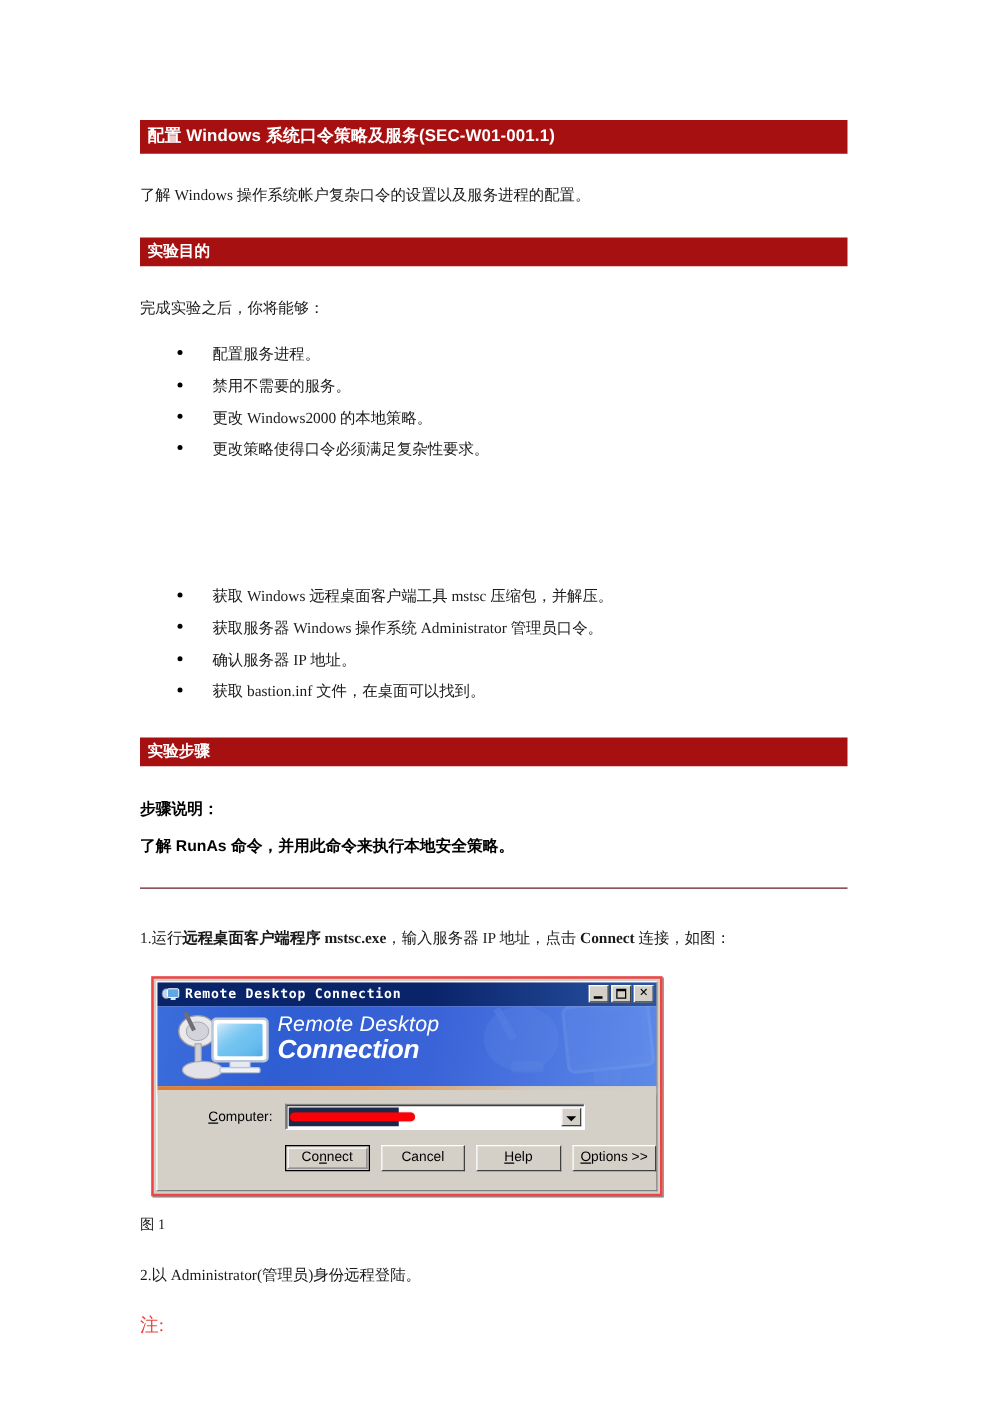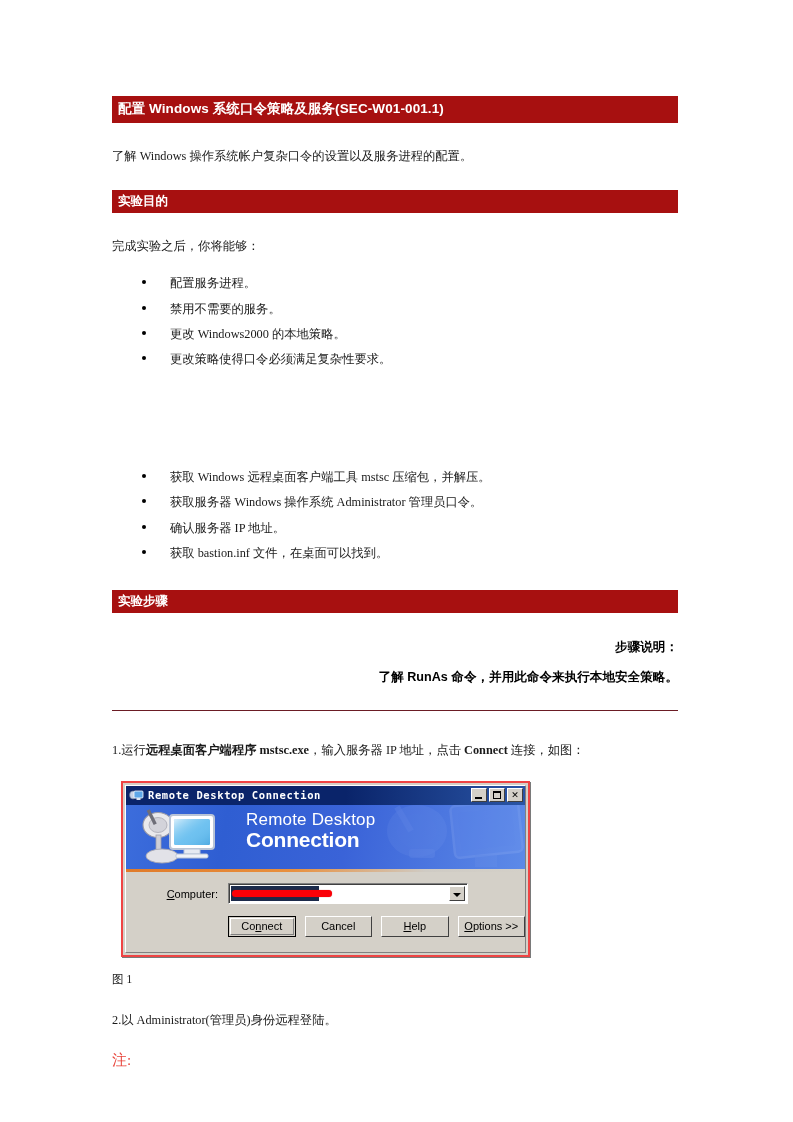--- a/index.html
+++ b/index.html
@@ -88,21 +88,20 @@
     font-size: 16px;
     color: #000;
     line-height: 1.3;
   }
   .h-bold {
     font-family: "Liberation Sans", "DejaVu Sans", sans-serif;
     font-weight: bold;
     font-size: 12.6px;
     color: #000;
     line-height: 1.4;
-    text-align: right;
   }
   hr.rule {
     border: none;
     border-top: 1px solid #6b1c24;
     margin: 0;
     height: 0;
   }
   .note-red {
     color: #E8453C;
     font-size: 15px;
@@ -231,24 +230,25 @@
   }
   .banner-grey {
     position: absolute;
     left: 0; right: 0;
     top: 86px;
     height: 4px;
     background: #d4d0c8;
   }
   .banner-text {
     position: absolute;
-    left: 120px;
+    left: 96px;
     top: 6px;
     color: #ffffff;
     line-height: 1.02;
+    font-style: italic;
   }
   .bt1 {
     font-size: 17px;
     font-weight: normal;
     letter-spacing: 0.2px;
   }
   .bt2 {
     font-size: 21px;
     font-weight: bold;
     letter-spacing: -0.2px;

